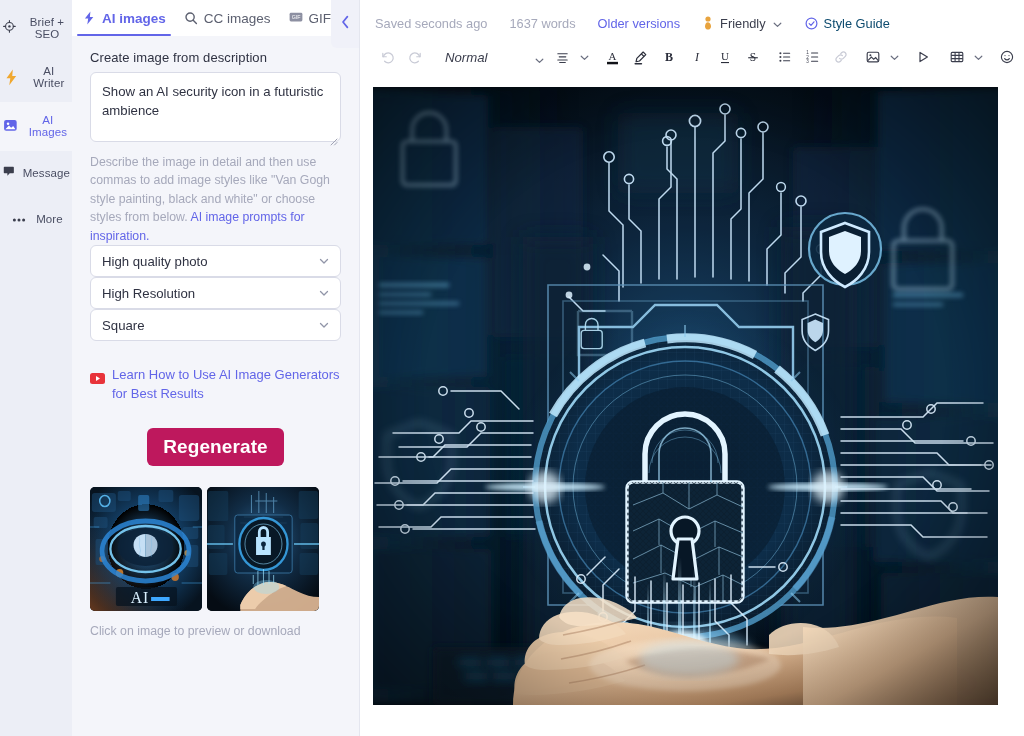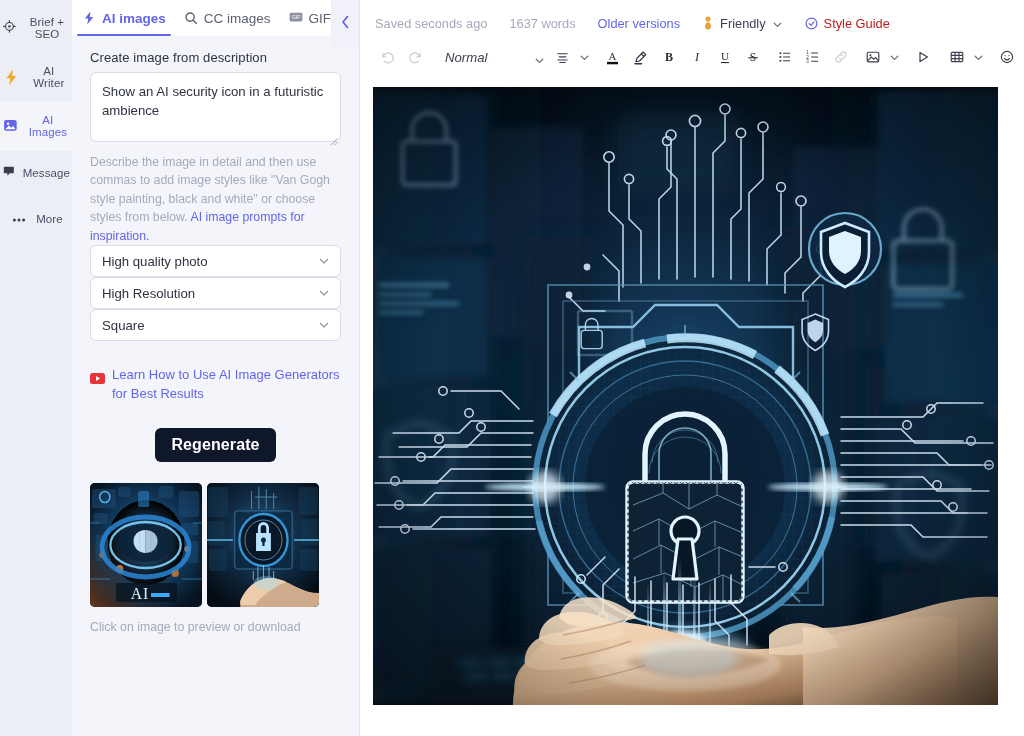--- a/index.html
+++ b/index.html
@@ -113,24 +113,24 @@
     display:flex; gap: 7px; margin-top: 25px; align-items:flex-start;
   }
   .yt-ico { width:15px; height:11px; margin-top:4px; flex:0 0 auto;}
   .yt-link {
     font-size:13px; color:#6265e8; line-height:1.45; cursor:pointer;
     font-weight:500;
   }
 
   .regen-wrap { display:flex; justify-content:center; margin-top: 24px; }
   .regen-btn {
-    background:#0f172a; color:#fff;
+    background:#be185d; color:#fff;
     border:none; border-radius:6px;
     padding: 8px 16px;
-    font-size:16px; font-weight:600; cursor:pointer;
+    font-size:19px; font-weight:600; cursor:pointer;
     font-family:"Liberation Sans", sans-serif;
     letter-spacing:.1px;
   }
 
   .thumbs { display:flex; gap: 5px; margin-top: 21px; }
   .thumb {
     width: 112px; height: 124px;
     border-radius: 5px; overflow:hidden;
     cursor:pointer; position:relative;
     background:#0a1420;
@@ -143,21 +143,21 @@
   
   .editor { flex:1; height:736px; background:#fff; display:flex; flex-direction:column; }
   .status-bar {
     height: 32px; display:flex; align-items:center; gap: 22px;
     padding: 0 0 0 15px; font-size:12.8px; color:#a6a9bb;
     margin-top: 7px;
   }
   .status-link { color:#6265e8; cursor:pointer; }
   .tone-chip { display:flex; align-items:center; gap:6px; color:#3b3e4d; cursor:pointer; }
   .tone-ico { width:12px; height:14px; }
-  .sg-chip { display:flex; align-items:center; gap:6px; color:#b91c1c; cursor:pointer; }
+  .sg-chip { display:flex; align-items:center; gap:6px; color:#0c4a6e; cursor:pointer; }
   .sg-ico { width:13px; height:13px; }
 
   .fmt-bar {
     height: 36px; display:flex; align-items:center;
     padding: 0 0 0 13px; gap: 0px;
     border-bottom: none;
   }
   .fbtn {
     width: 28px; height:28px; display:flex;
     align-items:center; justify-content:center;

